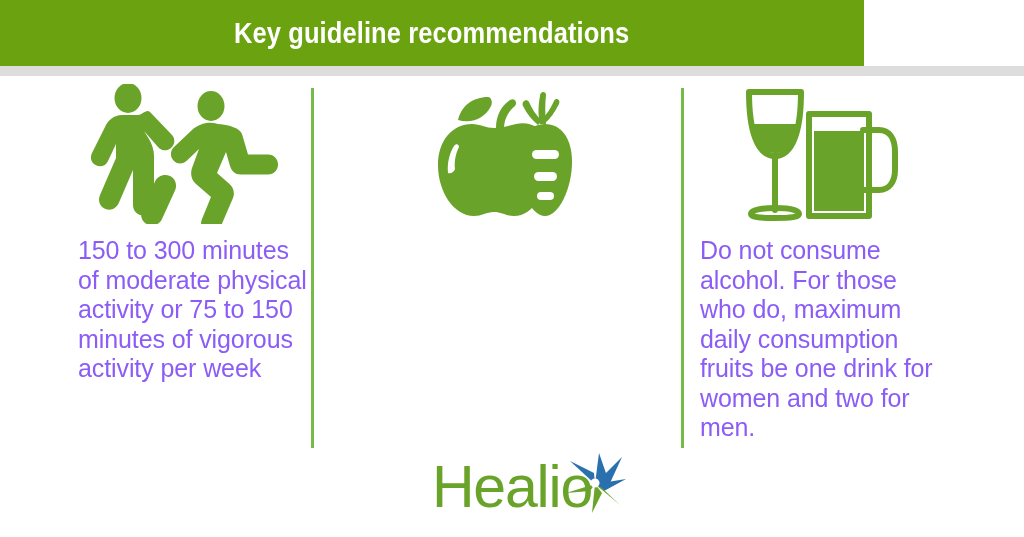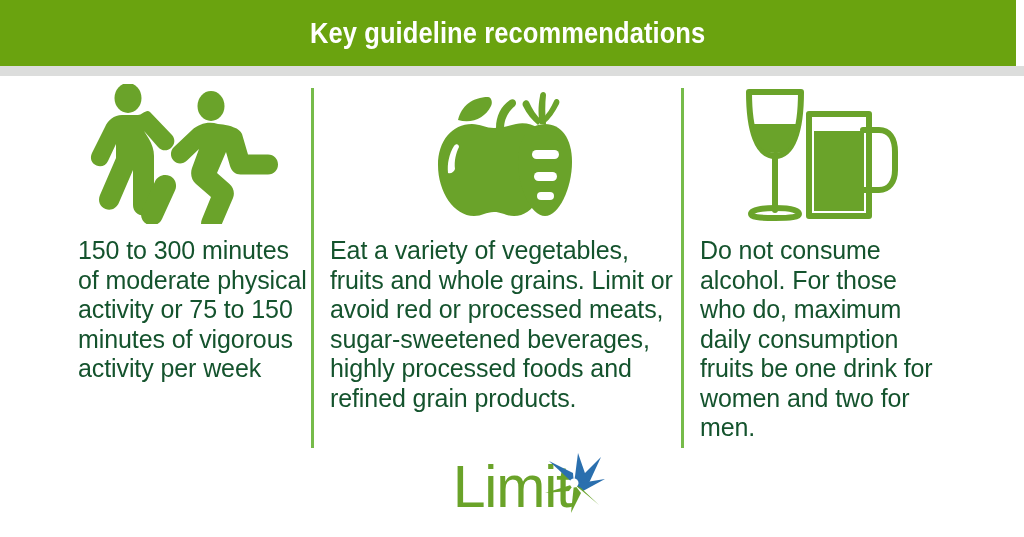--- a/index.html
+++ b/index.html
@@ -18,21 +18,21 @@
     width: 1024px;
     height: 537px;
     background: #ffffff;
   }
 
   
   .header-bar {
     position: absolute;
     left: 0;
     top: 0;
-    width: 1016px;
+    width: 864px;
     height: 66px;
     background: #6aa30f;
     display: flex;
     align-items: center;
     justify-content: center;
   }
   .header-title {
     color: #ffffff;
     font-family: "Liberation Sans Narrow", "Liberation Sans", sans-serif;
     font-size: 29px;
@@ -82,21 +82,21 @@
   .icon-wrap {
     height: 160px;
     display: flex;
     align-items: center;
   }
   .col-1 .icon-wrap { justify-content: flex-start; padding-left: 18px; }
   .col-2 .icon-wrap { justify-content: center; }
   .col-3 .icon-wrap { justify-content: center; padding-right: 10px; }
 
   .col-text {
-    color: #14532d;
+    color: #8b5cf6;
     font-size: 25px;
     line-height: 29.5px;
     font-weight: normal;
     letter-spacing: -0.1px;
   }
   .col-1 .col-text { padding-left: 18px; width: 232px; }
   .col-3 .col-text { width: 238px; }
 
   
   .logo {
@@ -260,21 +260,20 @@
                        C 131 132 144 104 144 78
                        C 144 54 133 40 117 40 Z"></path>
 
               <rect x="104" y="66" width="27" height="9" rx="4.5" fill="#ffffff"></rect>
               <rect x="106" y="88" width="23" height="9" rx="4.5" fill="#ffffff"></rect>
               <rect x="109" y="108" width="17" height="8" rx="4" fill="#ffffff"></rect>
             </g>
           </svg>
         </span>
       </div>
-      <div class="col-text">Eat a variety of vegetables, fruits and whole grains. Limit or avoid red or processed meats, sugar-sweetened beverages, highly processed foods and refined grain products.</div>
     </div>
 
     <div class="column col-3">
       <div class="icon-wrap">
         <span>
           <svg width="172" height="140" viewBox="0 0 172 140" aria-hidden="true">
             <g fill="none" stroke="#6aa32a" stroke-width="6" stroke-linejoin="round" stroke-linecap="round">
 
               <path d="M20 8 L72 8 C 72 46 64 72 46 72 C 28 72 20 46 20 8 Z"></path>
 
@@ -293,21 +292,21 @@
           </svg>
         </span>
       </div>
       <div class="col-text">Do not consume alcohol. For those who do, maximum daily consumption fruits be one drink for women and two for men.</div>
     </div>
 
   </div>
 
   <div class="logo">
     <div class="logo-inner">
-      <span class="logo-word">Limit</span>
+      <span class="logo-word">Healio</span>
       <span class="logo-star">
         <svg width="62" height="62" viewBox="0 0 62 62" aria-hidden="true">
 
           <path d="M31 31 L58 4 L46 30 Z" fill="#2a6fae"></path>
 
           <path d="M31 31 L6 8 L30 20 Z" fill="#2a6fae"></path>
 
           <path d="M31 31 L35 0 L44 26 Z" fill="#2a6fae"></path>
 
           <path d="M31 31 L62 26 L40 38 Z" fill="#2a6fae"></path>

